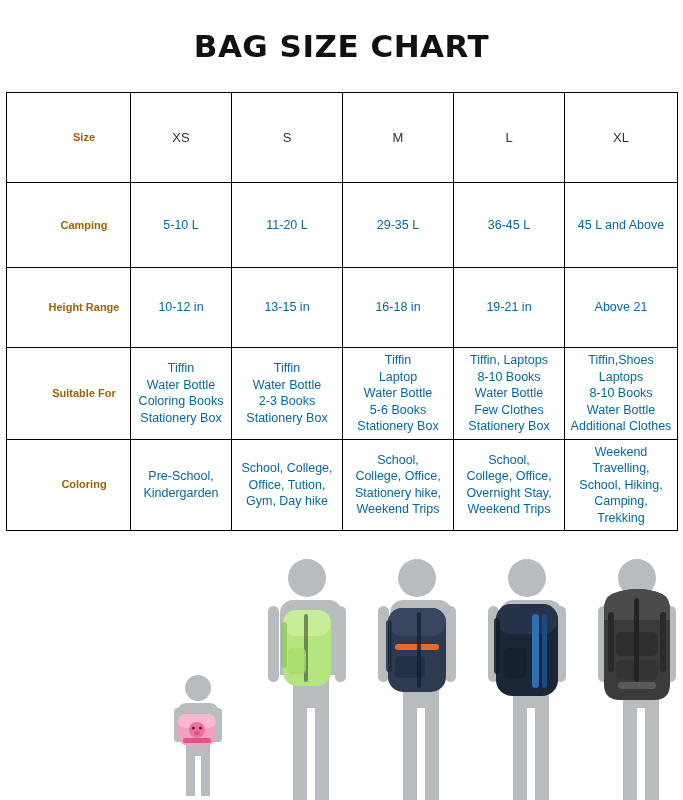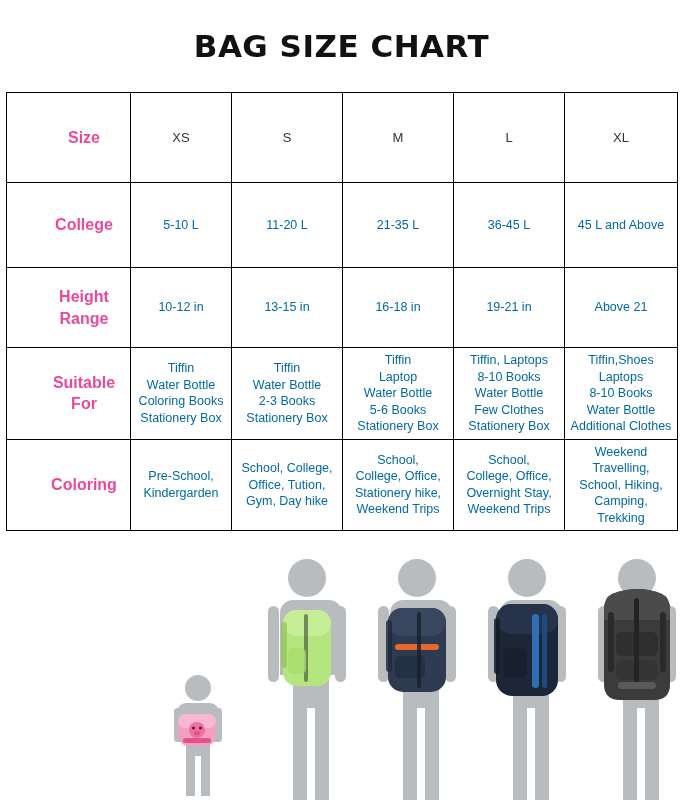--- a/index.html
+++ b/index.html
@@ -41,22 +41,22 @@
     border: 1px solid #000000;
     text-align: center;
     vertical-align: middle;
     font-size: 12.5px;
     line-height: 1.32;
     padding: 4px 2px;
     color: #0369a1;
   }
   table.size-chart td.rowhead {
     font-weight: bold;
-    font-size: 16px;
-    color: #ec4899;
+    font-size: 11px;
+    color: #a16207;
     padding-left: 33px;
   }
   table.size-chart td.colhead {
     font-size: 13px;
     color: #333333;
     margin-left: 36px;
   }
   col.c0 { width: 124px; }
   col.c1 { width: 101px; }
   col.c2 { width: 111px; }
@@ -106,24 +106,24 @@
       <tr class="r-size">
         <td class="rowhead">Size</td>
         <td class="colhead">XS</td>
         <td class="colhead">S</td>
         <td class="colhead">M</td>
         <td class="colhead">L</td>
         <td class="colhead">XL</td>
       </tr>
 
       <tr class="r-cap">
-        <td class="rowhead">College</td>
+        <td class="rowhead">Camping</td>
         <td>5-10 L</td>
         <td>11-20 L</td>
-        <td>21-35 L</td>
+        <td>29-35 L</td>
         <td>36-45 L</td>
         <td>45 L and Above</td>
       </tr>
 
       <tr class="r-height">
         <td class="rowhead">Height Range</td>
         <td>10-12 in</td>
         <td>13-15 in</td>
         <td>16-18 in</td>
         <td>19-21 in</td>

